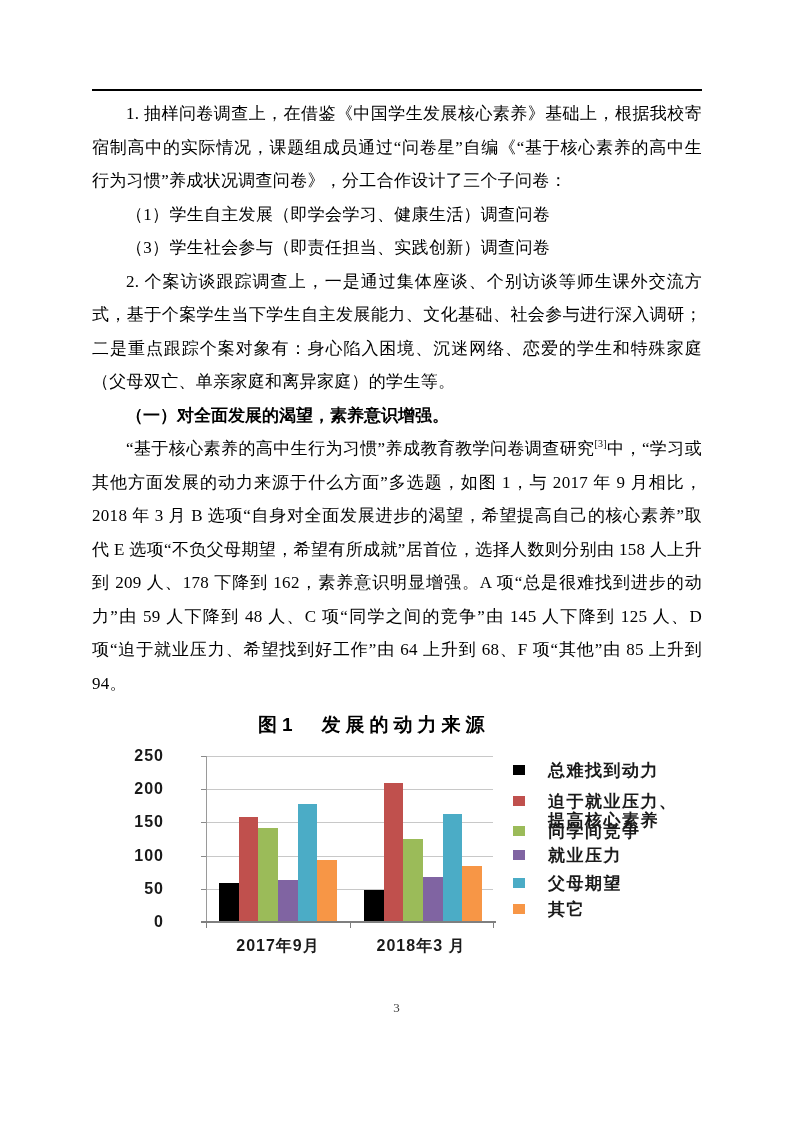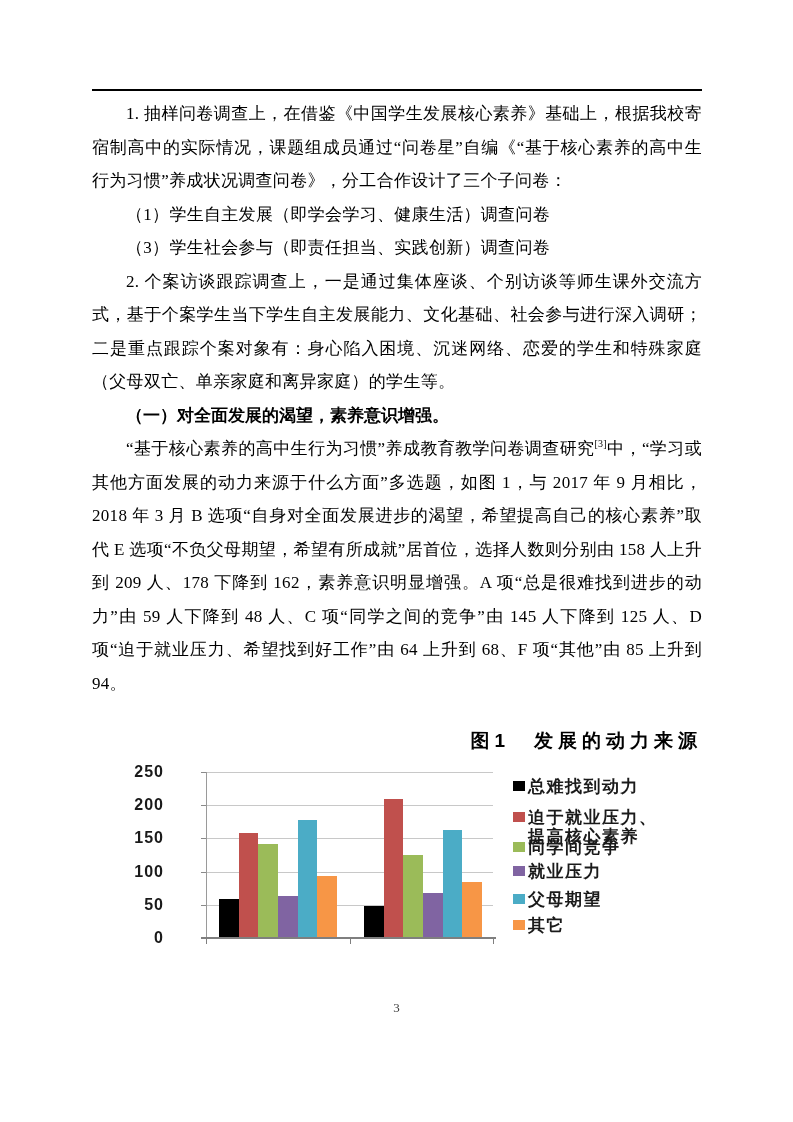--- a/index.html
+++ b/index.html
@@ -42,25 +42,24 @@
   sup.ref {
     font-size:10px;
     line-height:0;
     vertical-align:super;
   }
   .figure-caption {
     font-family:"Liberation Sans","DejaVu Sans",sans-serif;
     font-weight:bold;
     font-size:19px;
     letter-spacing:5px;
-    margin-top:28px;
+    margin-top:12px;
     margin-left:166px;
     line-height:26px;
     white-space:nowrap;
-    text-align:right;
   }
   
   .chart {
     position:relative;
     margin-left:58px;
     margin-top:6px;
     width:620px; height:220px;
     font-family:"Liberation Sans","DejaVu Sans",sans-serif;
   }
   .plot {
@@ -120,21 +119,21 @@
     letter-spacing:1px; white-space:nowrap;
   }
   .xlabel.x0 { left:-8px; }
   .xlabel.x1 { left:135px; }
   .legend {
     position:absolute; left:363px; top:12px;
     width:250px; height:180px;
   }
   .legend-item {
     position:absolute; left:0;
-    padding-left:15px;
+    padding-left:35px;
   }
   .legend-swatch {
     position:absolute; left:0; top:4px;
     width:12px; height:10px;
   }
   .legend-label {
     font-size:17px; font-weight:bold; color:#1a1a1a;
     line-height:19px; letter-spacing:1.5px; white-space:nowrap;
   }
   .page-number {
@@ -204,20 +203,24 @@
             <div class="bar" style="height: 83.6%; background: rgb(192, 80, 77);"></div>
             <div class="bar" style="height: 50%; background: rgb(155, 187, 89);"></div>
             <div class="bar" style="height: 27.2%; background: rgb(128, 100, 162);"></div>
             <div class="bar" style="height: 64.8%; background: rgb(75, 172, 198);"></div>
             <div class="bar" style="height: 34%; background: rgb(247, 150, 70);"></div>
           </div>
           <div class="xtick" style="left: 0%;"></div>
           <div class="xtick" style="left: 50%;"></div>
           <div class="xtick" style="left: 100%;"></div>
         </div>
+      <div class="x-labels">
+          <div class="xlabel x0">2017年9月</div>
+          <div class="xlabel x1">2018年3 月</div>
+        </div>
       <div class="legend">
           <div class="legend-item" style="top: 5px;">
             <div class="legend-swatch" style="background: rgb(0, 0, 0);"></div>
             <div class="legend-label">
               <div>总难找到动力</div>
             </div>
           </div>
           <div class="legend-item" style="top: 36px;">
             <div class="legend-swatch" style="background: rgb(192, 80, 77);"></div>
             <div class="legend-label">

